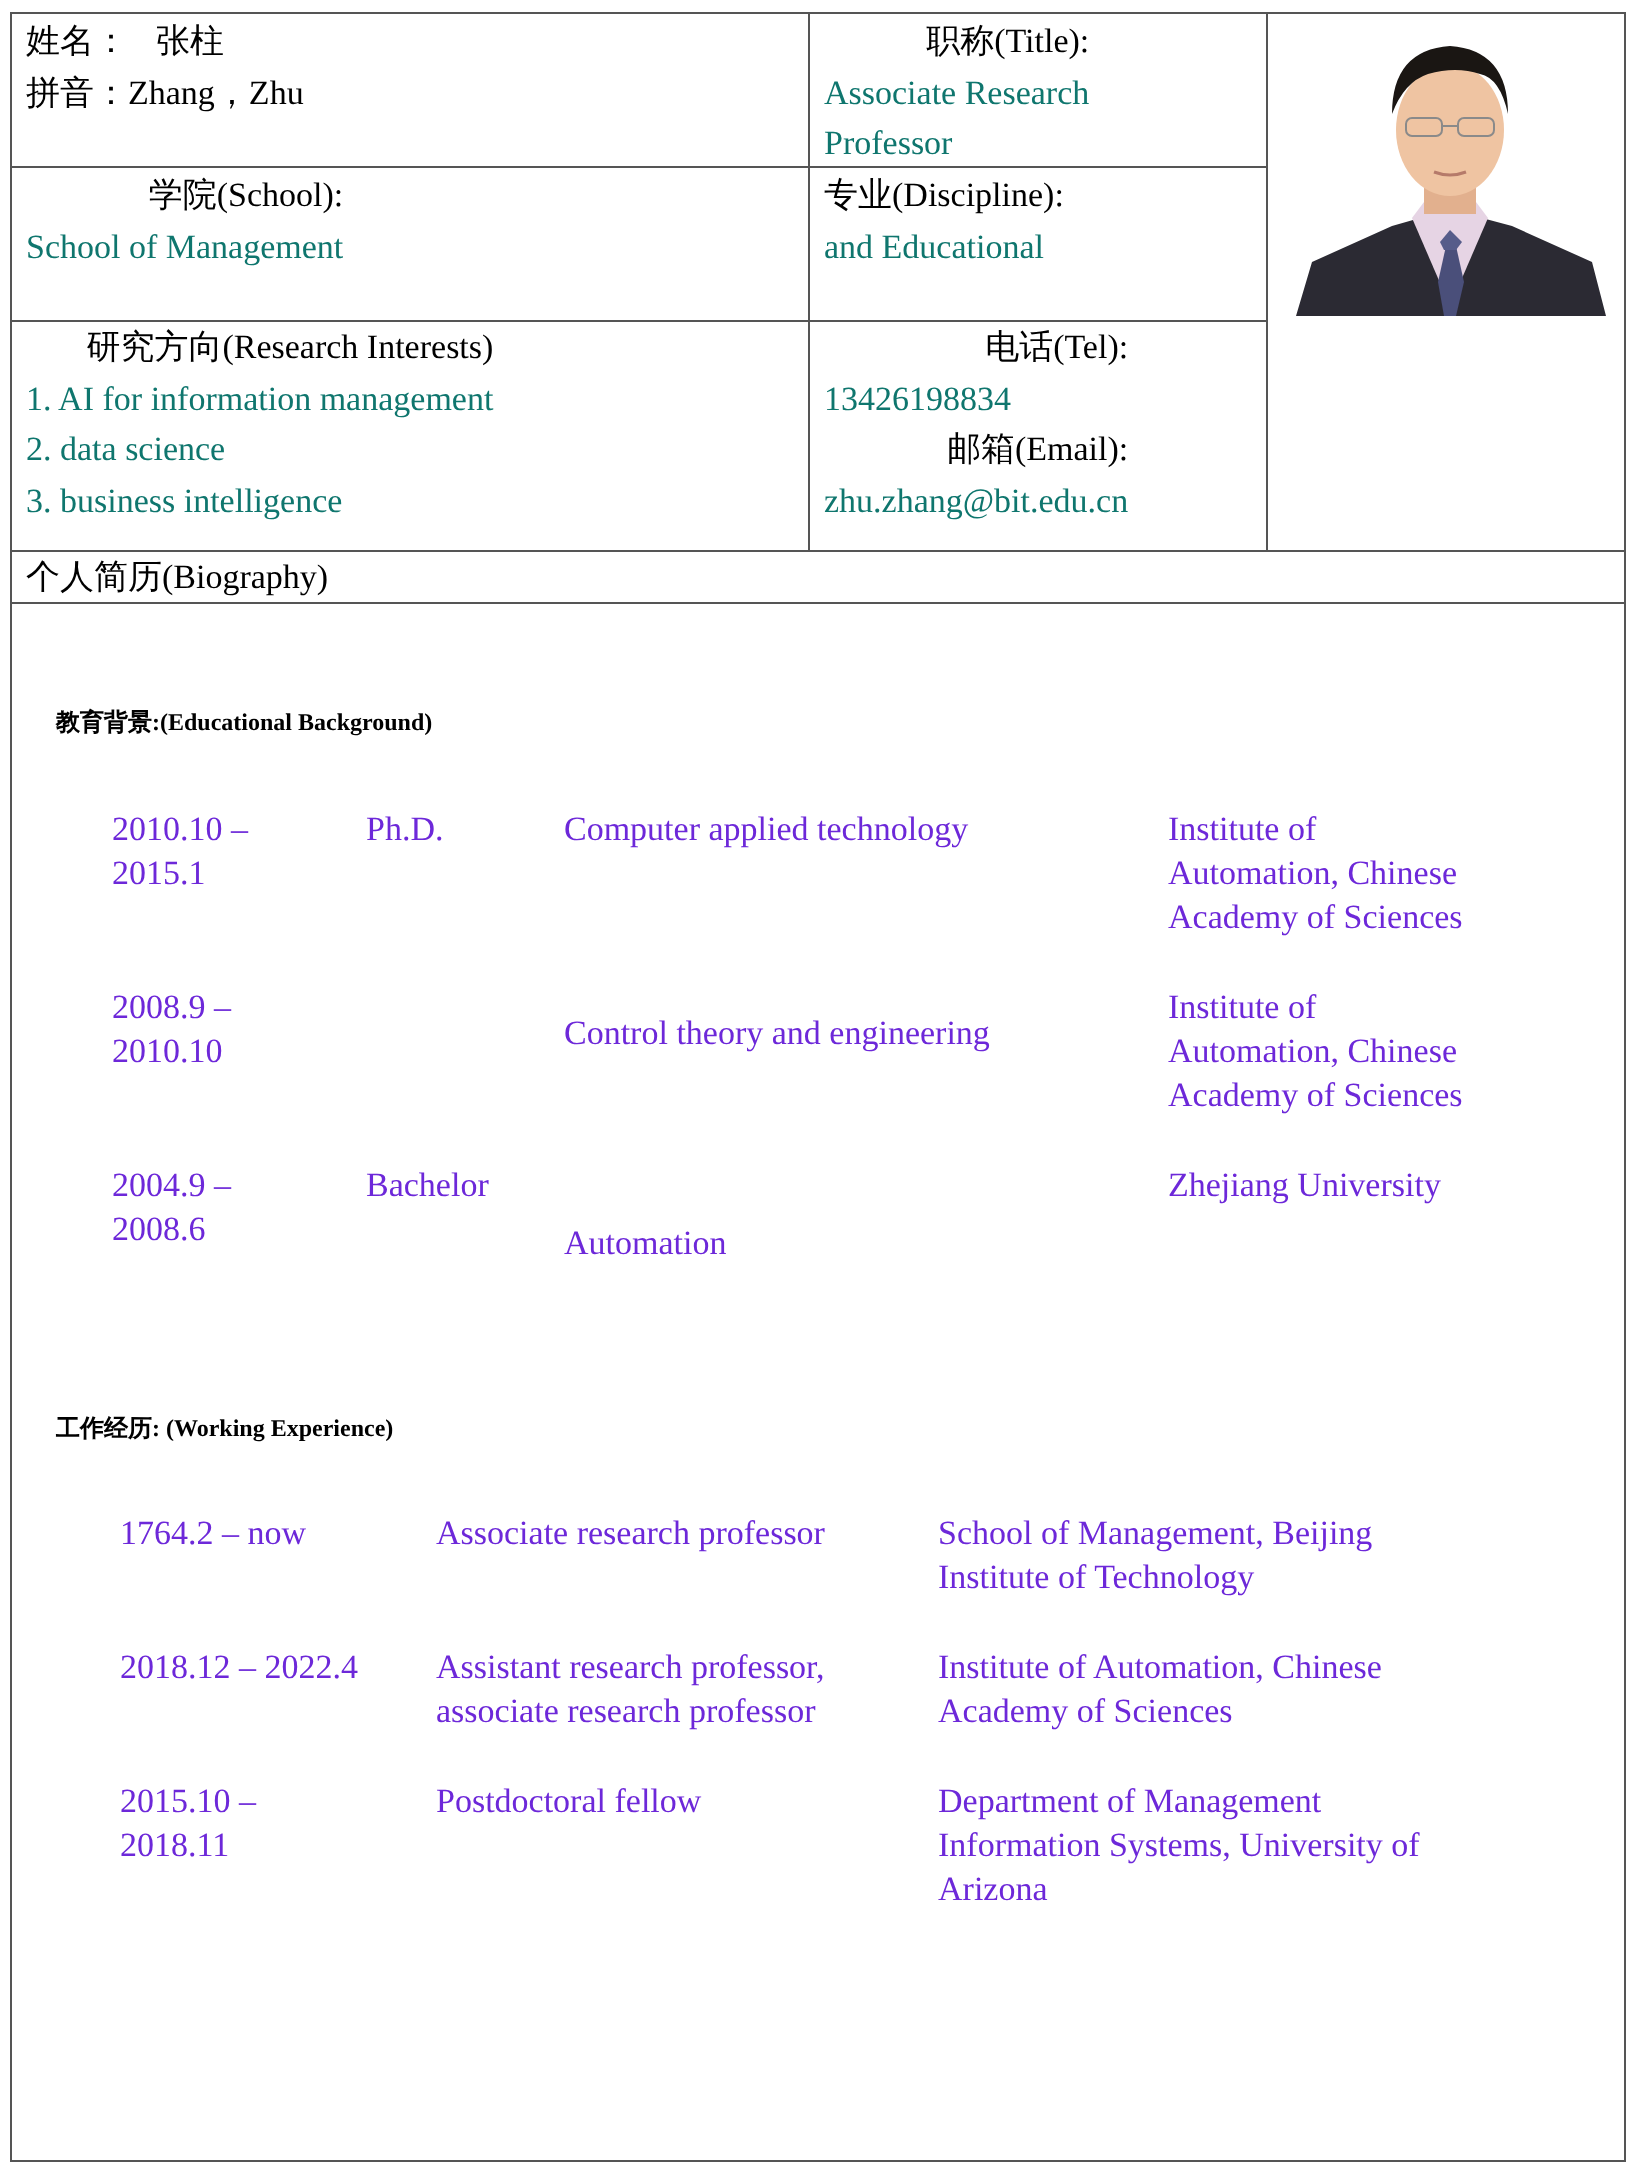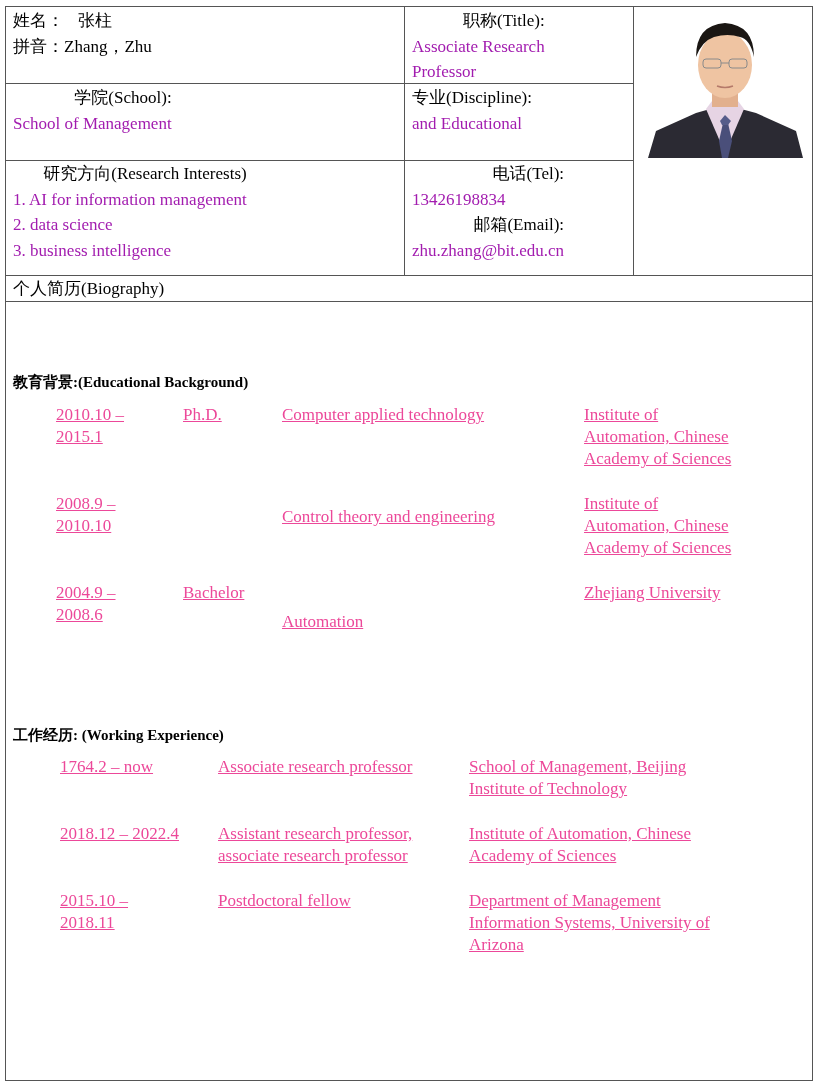--- a/index.html
+++ b/index.html
@@ -9,27 +9,27 @@
       color: #000000;
     }
     .frame {
       position: absolute; left: 5px; top: 6px; width: 808px; height: 1075px;
       border: 1px solid #555; box-sizing: border-box;
     }
     .line-h { position: absolute; height: 1px; background: #555; }
     .line-v { position: absolute; width: 1px; background: #555; }
     .cell { position: absolute; font-size: 17px; line-height: 25.5px; }
     .lbl { font-weight: normal; text-align: right; }
-    .txt { font-weight: normal; color: #a21caf; }
+    .txt { font-weight: normal; color: #0f766e; }
     .photo {
       position: absolute; left: 648px; top: 13px; width: 155px; height: 145px; overflow: hidden;
       background: #ffffff;
     }
-    .sec-title { position: absolute; left: 13px; font-size: 15px; font-weight: bold; margin-top: 20px; }
-    .row-text { position: absolute; font-size: 17px; line-height: 22px; color: #ec4899; text-decoration: underline; }
+    .sec-title { position: absolute; left: 28px; font-size: 12px; font-weight: bold; }
+    .row-text { position: absolute; font-size: 17px; line-height: 22px; color: #6d28d9; }
   </style>
 </head>
 <body>
 
 <div class="frame"></div>
 
 <div class="line-v" style="left:404px; top:6px; height:270px;"></div>
 <div class="line-v" style="left:633px; top:6px; height:270px;"></div>
 <div class="line-h" style="left:5px; top:83px; width:399px;"></div>
 <div class="line-h" style="left:404px; top:83px; width:229px;"></div>

